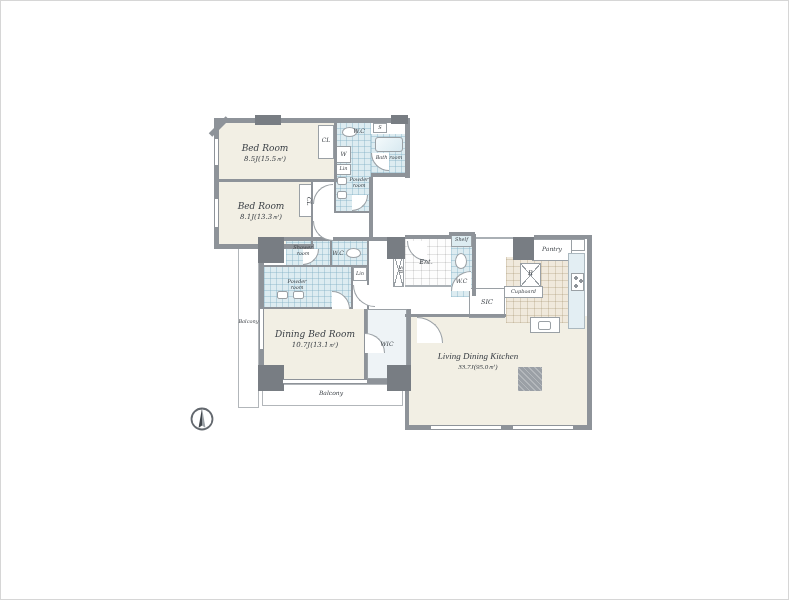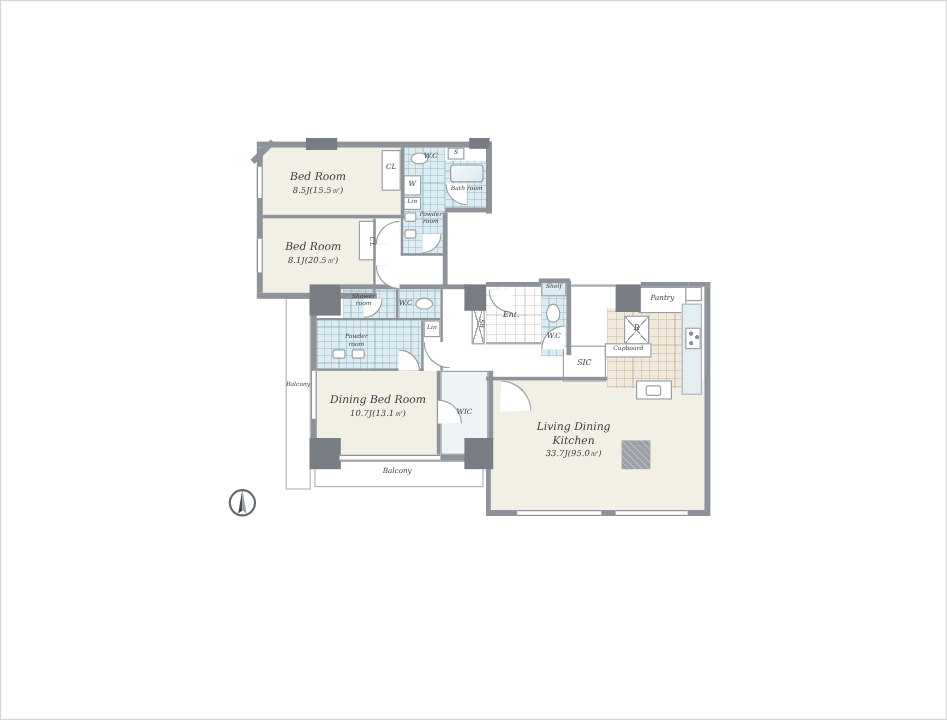--- a/index.html
+++ b/index.html
@@ -167,27 +167,27 @@
   <div class="abs sink" style="left:292px;top:290px;width:11px;height:8px;"></div>
   <div class="abs stove" style="left:570px;top:272px;width:13px;height:18px;"></div>
   <div class="abs sink" style="left:537px;top:320px;width:13px;height:9px;"></div>
 
   <div class="lbl" style="left:226px;top:142px;width:76px;">
     <div class="rname">Bed Room</div>
     <div class="rsize">8.5J(15.5㎡)</div>
   </div>
   <div class="lbl" style="left:222px;top:200px;width:76px;">
     <div class="rname">Bed Room</div>
-    <div class="rsize">8.1J(20.5㎡)</div>
+    <div class="rsize">8.1J(13.3㎡)</div>
   </div>
   <div class="lbl" style="left:266px;top:328px;width:96px;">
     <div class="rname">Dining Bed Room</div>
     <div class="rsize">10.7J(13.1㎡)</div>
   </div>
-  <div class="lbl" style="left:430px;top:350px;width:94px;">
+  <div class="lbl" style="left:430px;top:350px;width:94px;font-family:Liberation Serif, serif;">
     <div class="rname">Living Dining Kitchen</div>
     <div class="rsize">33.7J(95.0㎡)</div>
   </div>
 
   <div class="lbl sm" style="left:317px;top:136px;width:16px;">CL</div>
   <div class="lbl sm vert" style="left:299px;top:190px;width:12px;height:20px;">CL</div>
   <div class="lbl sm" style="left:348px;top:127px;width:20px;">W.C</div>
   <div class="lbl sm" style="left:336px;top:150px;width:13px;">W</div>
   <div class="lbl xs" style="left:335px;top:165px;width:15px;">Lin</div>
   <div class="lbl xs" style="left:372px;top:124px;width:14px;">S</div>

